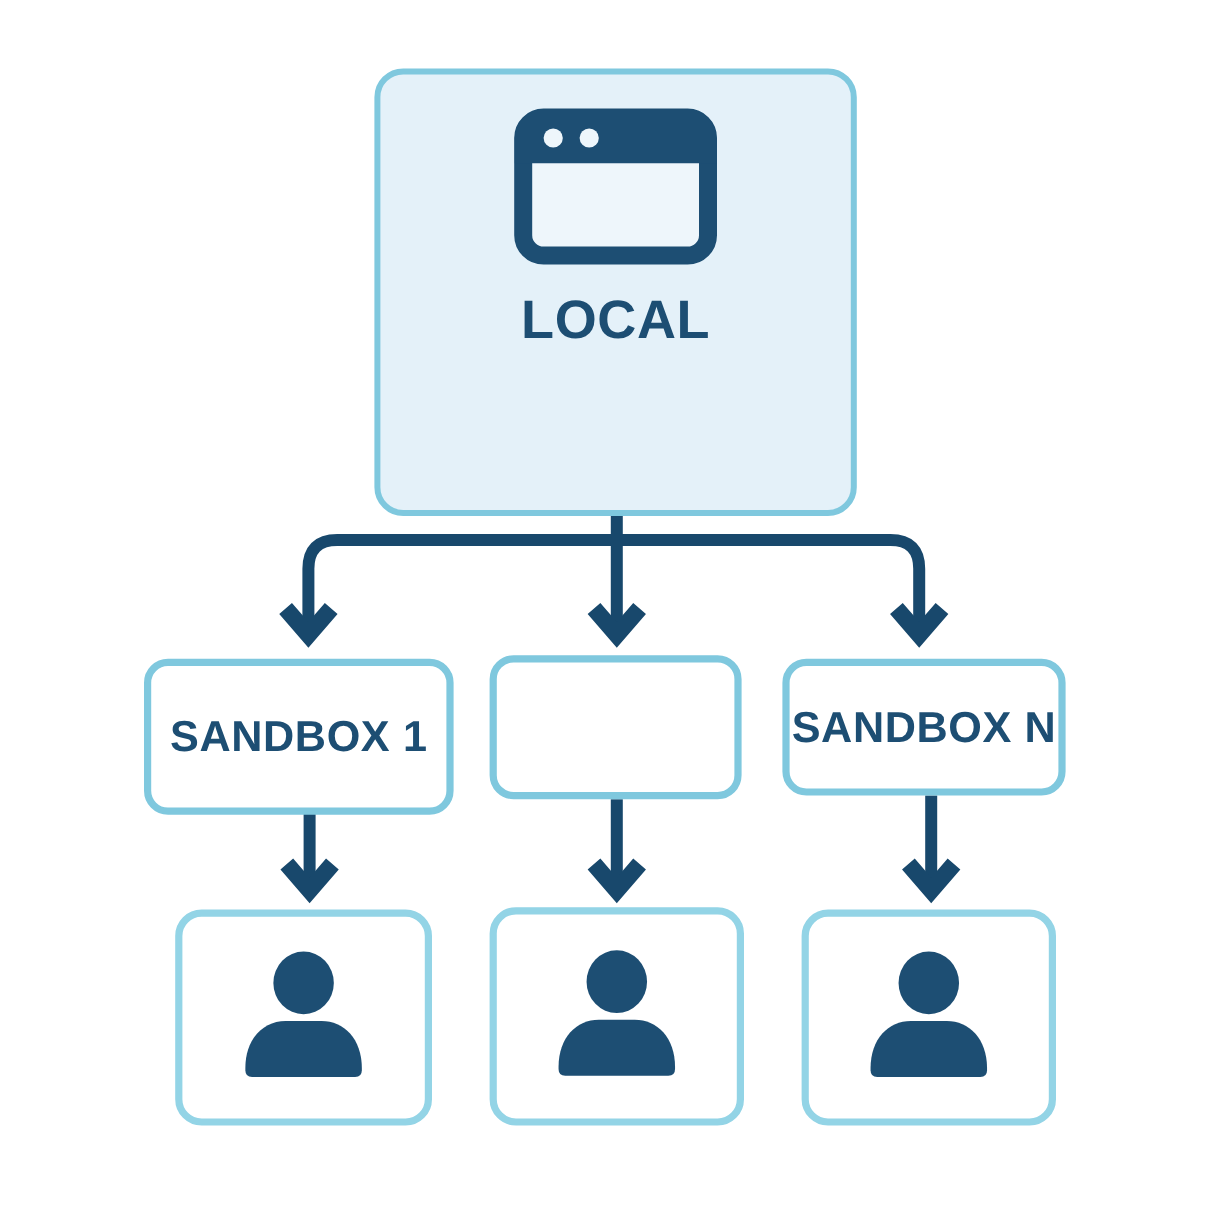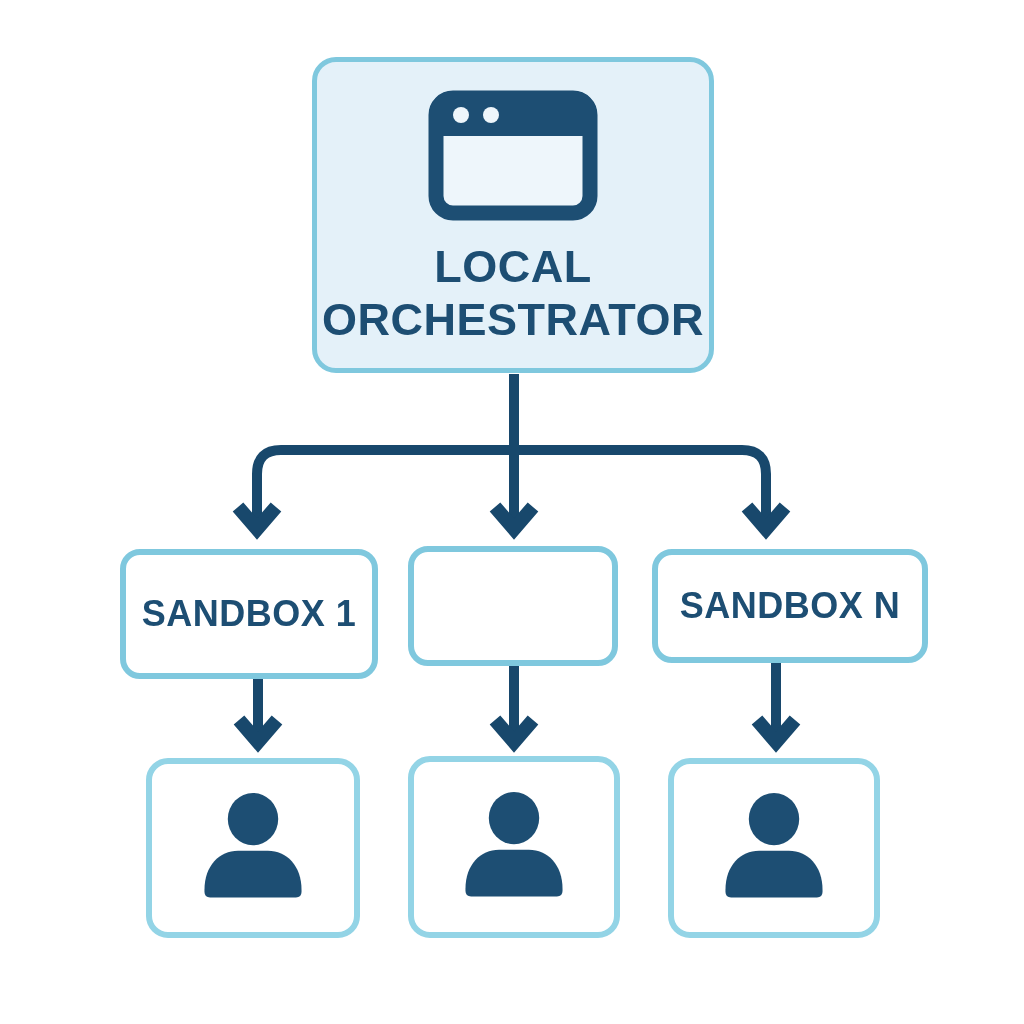--- a/index.html
+++ b/index.html
@@ -18,21 +18,21 @@
   .node {
     position: absolute;
     box-sizing: border-box;
     display: flex;
     flex-direction: column;
     align-items: center;
     justify-content: center;
   }
   .orchestrator {
     left: 312px; top: 57px;
-    width: 402px; height: 316px;
+    width: 402px; height: 373px;
     background: var(--node-fill);
     border: 5px solid var(--node-border);
     border-radius: 24px;
     justify-content: flex-start;
     padding-top: 28px;
   }
   .orch-label {
     margin-top: 20px;
     color: var(--navy);
     font-weight: bold;
@@ -41,21 +41,21 @@
     text-align: center;
     letter-spacing: 0.5px;
   }
   .sandbox {
     background: var(--white);
     border: 6px solid var(--node-border);
     border-radius: 20px;
   }
   .sandbox-1 { left: 120px; top: 549px; width: 258px; height: 130px; }
   .sandbox-2 { left: 408px; top: 546px; width: 210px; height: 120px; }
-  .sandbox-3 { left: 652px; top: 549px; width: 276px; height: 114px; }
+  .sandbox-3 { left: 652px; top: 549px; width: 236px; height: 114px; }
   .sandbox-label {
     color: var(--navy);
     font-weight: bold;
     font-size: 36px;
     letter-spacing: 0.5px;
     white-space: nowrap;
   }
   .agent {
     background: var(--white);
     border: 6px solid var(--node-border-light);
@@ -112,21 +112,20 @@
 
   <div class="node orchestrator">
     <svg width="170" height="131" viewBox="0 0 170 131">
       <rect class="window-icon-body" x="8" y="8" width="154" height="115" rx="17" stroke-width="15"></rect>
       <path class="window-icon-bar" d="M25 1 H145 A24 24 0 0 1 169 25 V46 H1 V25 A24 24 0 0 1 25 1 Z"></path>
       <circle class="window-icon-dot" cx="33" cy="25" r="8"></circle>
       <circle class="window-icon-dot" cx="63" cy="25" r="8"></circle>
     </svg>
     <div class="orch-label">
       <div>LOCAL</div>
-      <div>ORCHESTRATOR</div>
     </div>
   </div>
 
   <div class="node sandbox sandbox-1">
     <span class="sandbox-label">SANDBOX 1</span>
   </div>
   <div class="node sandbox sandbox-2">
     <span class="sandbox-label"></span>
   </div>
   <div class="node sandbox sandbox-3">

